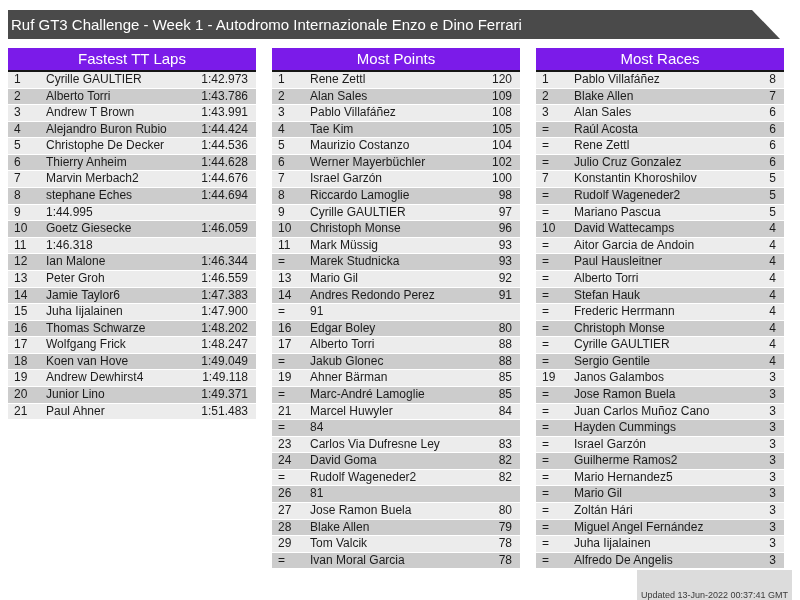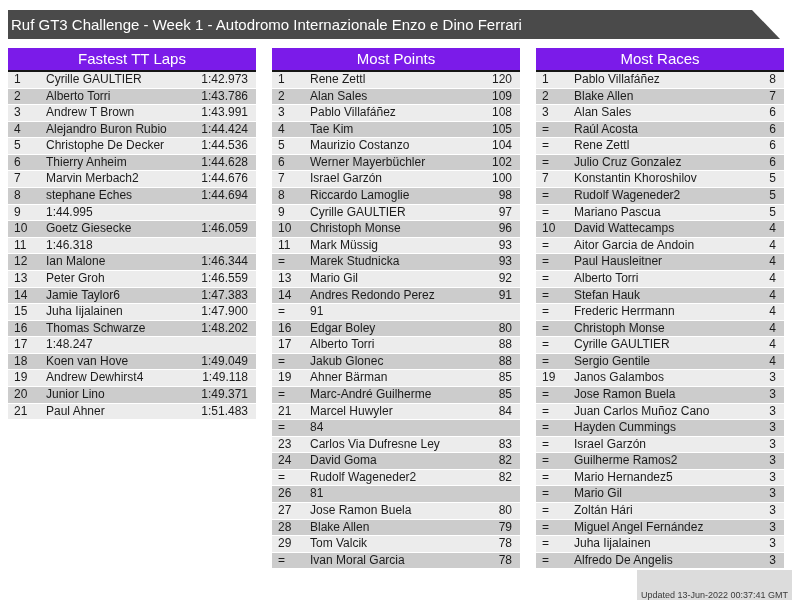--- a/index.html
+++ b/index.html
@@ -168,20 +168,21 @@
           <span class="cell name">Juha Iijalainen</span>
           <span class="cell value">1:47.900</span>
         </div>
         <div class="row">
           <span class="cell rank">16</span>
           <span class="cell name">Thomas Schwarze</span>
           <span class="cell value">1:48.202</span>
         </div>
         <div class="row">
           <span class="cell rank">17</span>
+          <span class="cell name">Wolfgang Frick</span>
           <span class="cell value">1:48.247</span>
         </div>
         <div class="row">
           <span class="cell rank">18</span>
           <span class="cell name">Koen van Hove</span>
           <span class="cell value">1:49.049</span>
         </div>
         <div class="row">
           <span class="cell rank">19</span>
           <span class="cell name">Andrew Dewhirst4</span>
@@ -291,21 +292,21 @@
           <span class="cell name">Jakub Glonec</span>
           <span class="cell value">88</span>
         </div>
         <div class="row">
           <span class="cell rank">19</span>
           <span class="cell name">Ahner Bärman</span>
           <span class="cell value">85</span>
         </div>
         <div class="row">
           <span class="cell rank">=</span>
-          <span class="cell name">Marc-André Guilherme</span>
+          <span class="cell name">Marc-André Lamoglie</span>
           <span class="cell value">85</span>
         </div>
         <div class="row">
           <span class="cell rank">21</span>
           <span class="cell name">Marcel Huwyler</span>
           <span class="cell value">84</span>
         </div>
         <div class="row">
           <span class="cell rank">=</span>
           <span class="cell value">84</span>

